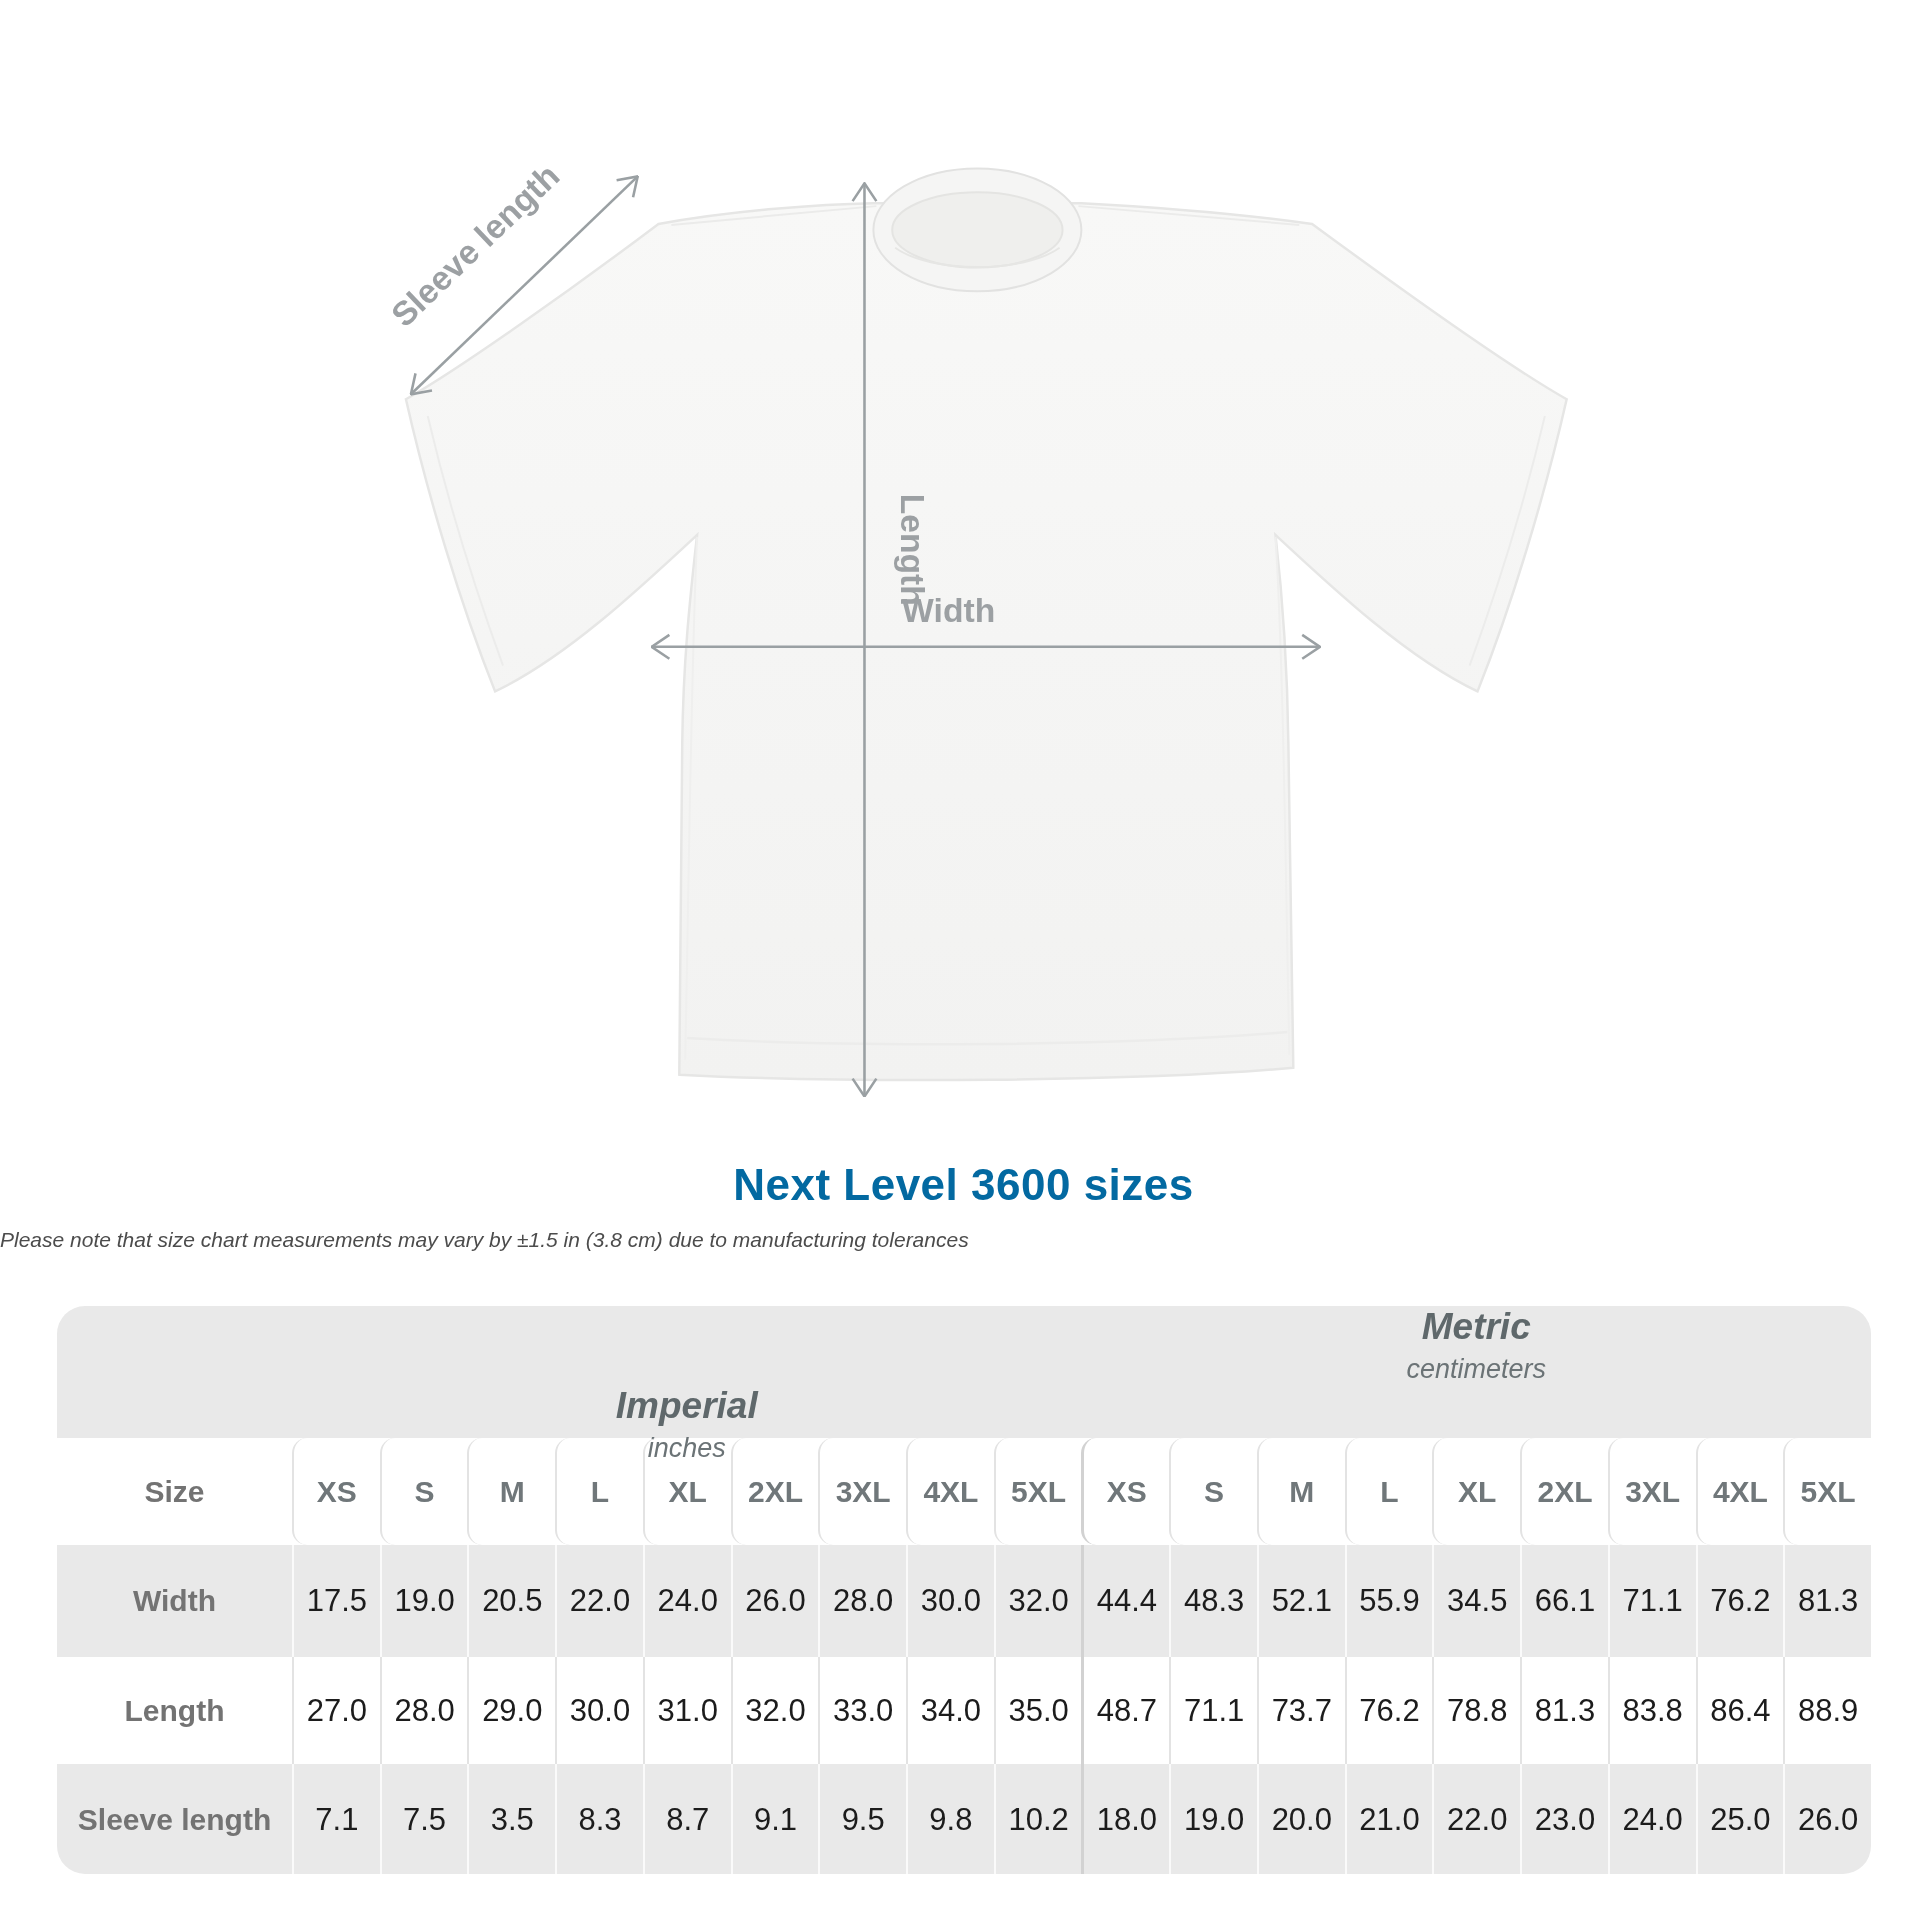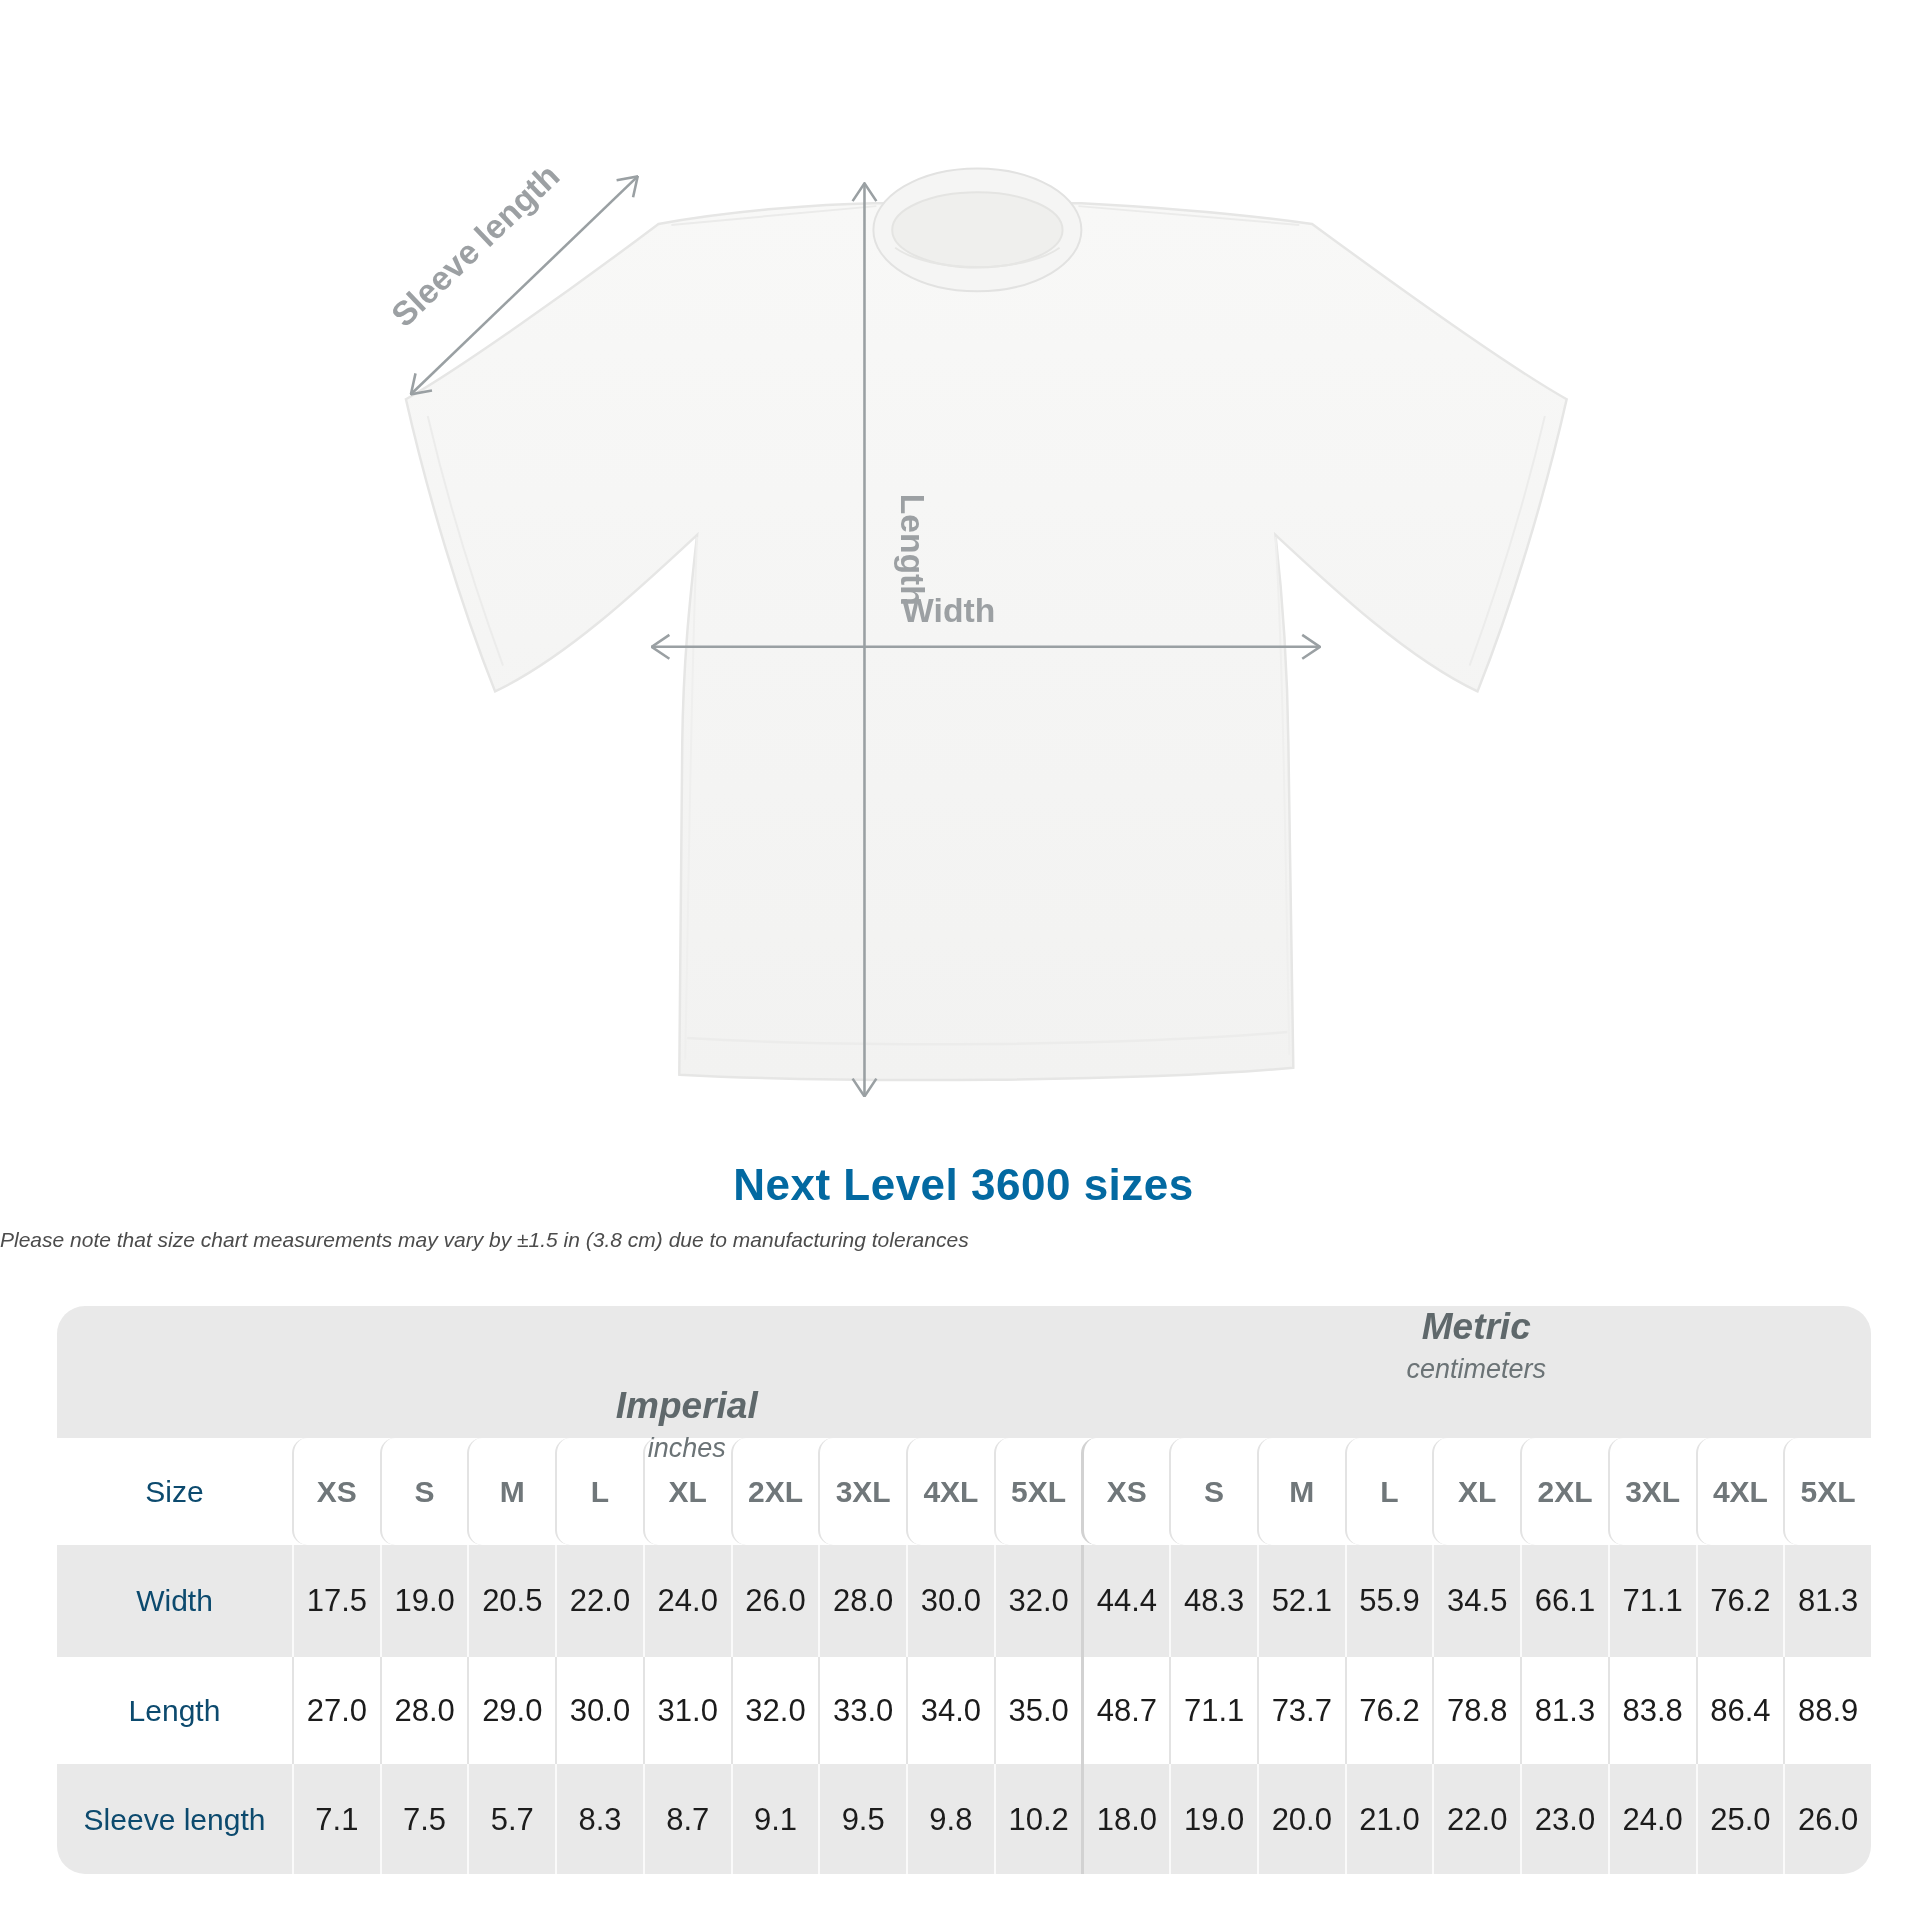--- a/index.html
+++ b/index.html
@@ -38,21 +38,21 @@
   .unit-sub{font-size:27px;font-style:italic;color:#6b7376;}
 
   .trow{display:grid;grid-template-columns:235px 1fr;}
   .trow.header-row{height:107px;background:#ffffff;}
   .trow.r0{height:112px;background:#e9e9e9;}
   .trow.r1{height:107px;background:#ffffff;}
   .trow.r2{height:111px;background:#e9e9e9;}
 
   .label-cell{
     display:flex;align-items:center;justify-content:center;
-    font-size:30px;font-weight:400;color:#0c4a6e;
+    font-size:30px;font-weight:700;color:#737373;
   }
   .cells{display:grid;grid-template-columns:repeat(18,1fr);}
   .cells .cell{
     display:flex;align-items:center;justify-content:center;
     font-size:31px;color:#1c1c1c;border-left:2px solid #e3e3e3;
   }
   .trow.header-row .cells .cell{font-size:30px;font-weight:700;color:#70777a;border-radius:15px;}
   .trow.r0 .cells .cell,.trow.r2 .cells .cell{border-left-color:#fafafa;text-align:center;}
   .cells .cell.metric-start{border-left:3px solid #d2d2d2;}
   .trow.r0 .cells .cell.metric-start,.trow.r2 .cells .cell.metric-start{border-left-color:#d2d2d2;}
@@ -203,21 +203,21 @@
           <div class="cell">86.4</div>
           <div class="cell">88.9</div>
         </div>
     </div>
 
     <div class="trow r2">
       <div class="label-cell">Sleeve length</div>
       <div class="cells">
           <div class="cell">7.1</div>
           <div class="cell">7.5</div>
-          <div class="cell">5.7</div>
+          <div class="cell">3.5</div>
           <div class="cell">8.3</div>
           <div class="cell">8.7</div>
           <div class="cell">9.1</div>
           <div class="cell">9.5</div>
           <div class="cell">9.8</div>
           <div class="cell">10.2</div>
           <div class="cell metric-start">18.0</div>
           <div class="cell">19.0</div>
           <div class="cell">20.0</div>
           <div class="cell">21.0</div>

